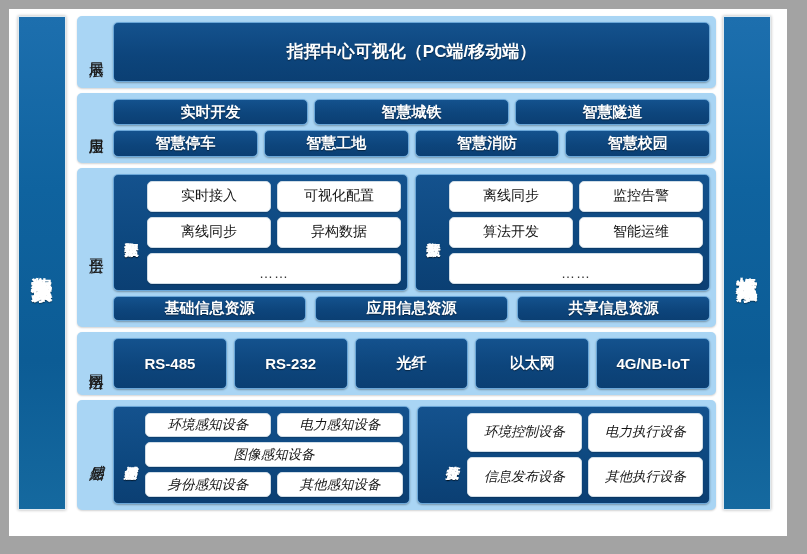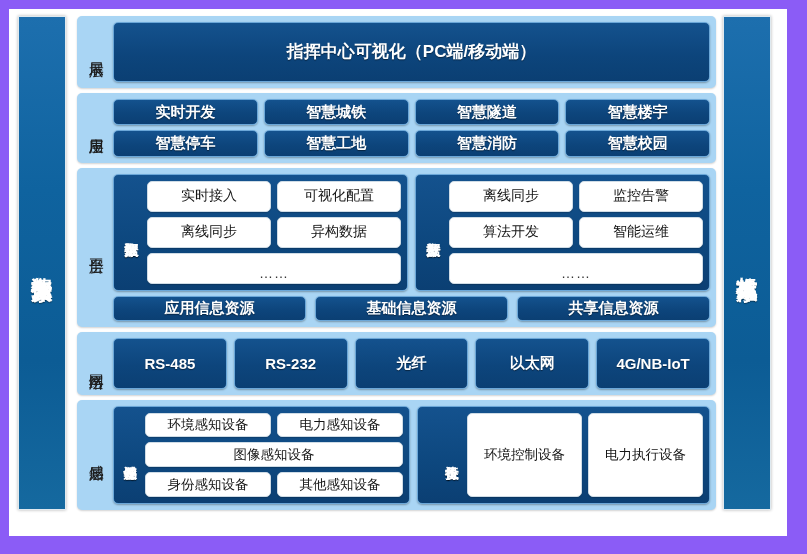--- a/index.html
+++ b/index.html
@@ -9,21 +9,21 @@
     width: 807px;
     height: 554px;
     overflow: hidden;
     font-family: "Liberation Sans", "DejaVu Sans", sans-serif;
   }
 
   #canvas {
     position: relative;
     width: 807px;
     height: 554px;
-    background: #8b5cf6;
+    background: #a3a3a3;
   }
 
   
   .frame {
     position: absolute;
     left: 9px;
     top: 9px;
     width: 778px;
     height: 527px;
     background: #ffffff;
@@ -226,21 +226,21 @@
   .layer-network { height: 64px; }
   .net-row {
     flex: 1 1 auto;
     display: flex;
     gap: 7px;
     text-align: right;
   }
   .net-row .navy { flex: 1 1 0; font-size: 15px; }
 
   
-  .layer-sense { height: 114px; }
+  .layer-sense { height: 114px; font-style: italic; }
   .sense-row {
     flex: 1 1 auto;
     display: flex;
     gap: 7px;
     min-height: 0;
   }
   .sense-module {
     background: linear-gradient(180deg, #14528e 0%, #0d477e 60%, #0b3f73 100%);
     border: 1px solid #6ba7d8;
     border-radius: 5px;
@@ -279,21 +279,20 @@
       </div>
     </div>
 
     <div class="layer layer-app">
       <div class="layer-label">应用层</div>
       <div class="layer-body">
         <div class="app-row">
           <div class="navy">实时开发</div>
           <div class="navy">智慧城铁</div>
           <div class="navy">智慧隧道</div>
-          <div class="navy">智慧楼宇</div>
         </div>
         <div class="app-row">
           <div class="navy">智慧停车</div>
           <div class="navy">智慧工地</div>
           <div class="navy">智慧消防</div>
           <div class="navy">智慧校园</div>
         </div>
       </div>
     </div>
 
@@ -332,22 +331,22 @@
                 <div class="white-pill">智能运维</div>
               </div>
               <div class="module-grid-row">
                 <div class="white-pill ellipsis-pill">……</div>
               </div>
             </div>
           </div>
         </div>
 
         <div class="platform-resources">
+          <div class="navy">基础信息资源</div>
           <div class="navy">应用信息资源</div>
-          <div class="navy">基础信息资源</div>
           <div class="navy">共享信息资源</div>
         </div>
       </div>
     </div>
 
     <div class="layer layer-network">
       <div class="layer-label">网络层</div>
       <div class="layer-body">
         <div class="net-row">
           <div class="navy">RS-485</div>
@@ -381,20 +380,24 @@
             </div>
           </div>
 
           <div class="sense-module actuators">
             <div class="module-label">执行设备</div>
             <div class="module-grid">
               <div class="module-grid-row">
                 <div class="white-pill">环境控制设备</div>
                 <div class="white-pill">电力执行设备</div>
               </div>
+              <div class="module-grid-row">
+                <div class="white-pill">信息发布设备</div>
+                <div class="white-pill">其他执行设备</div>
+              </div>
             </div>
           </div>
 
         </div>
       </div>
     </div>
 
   </div>
 </div>
 

